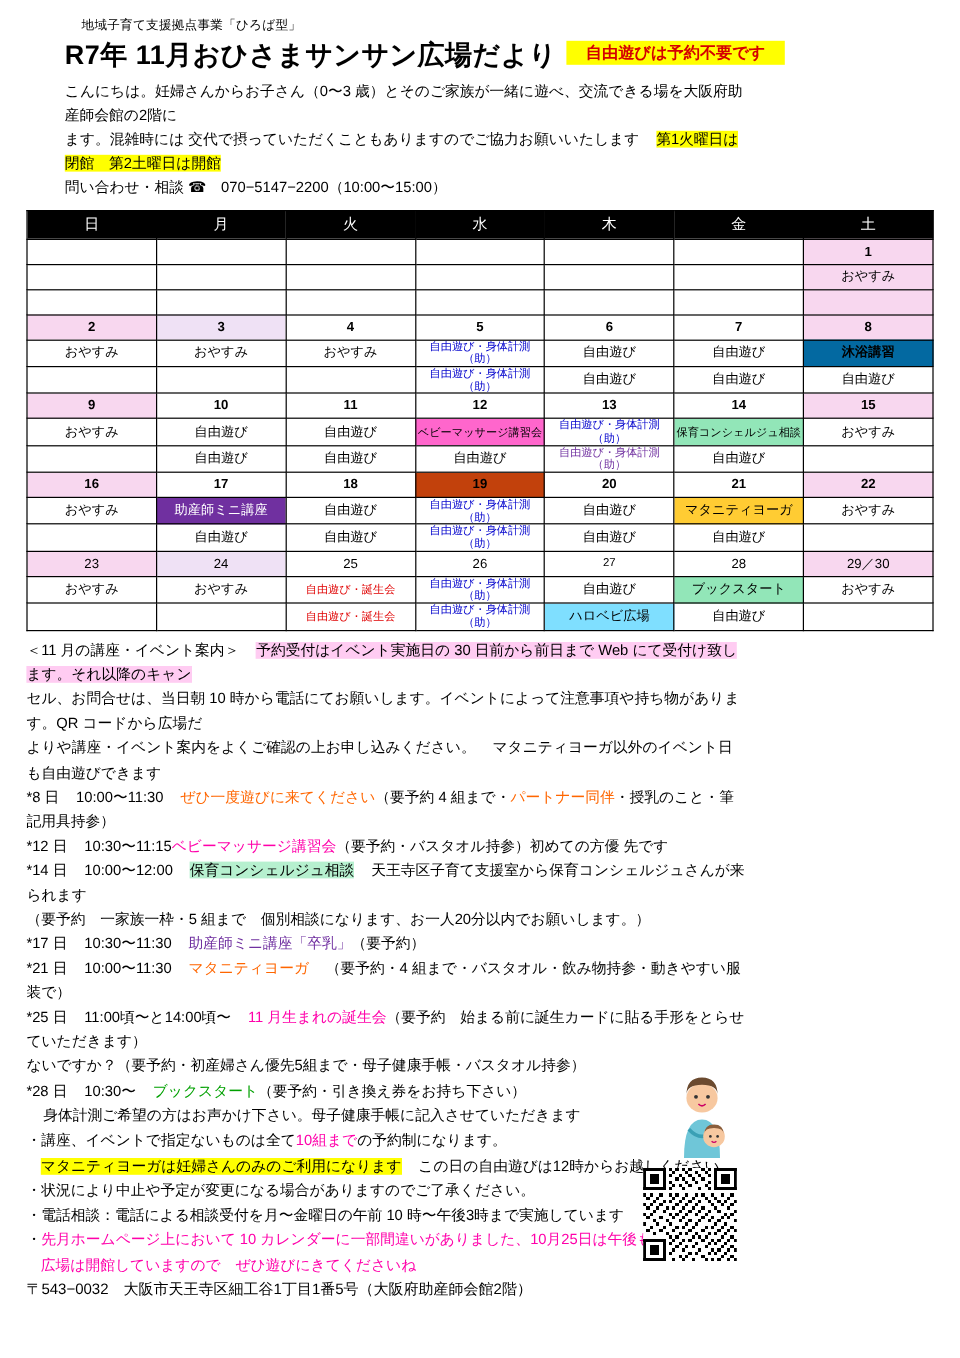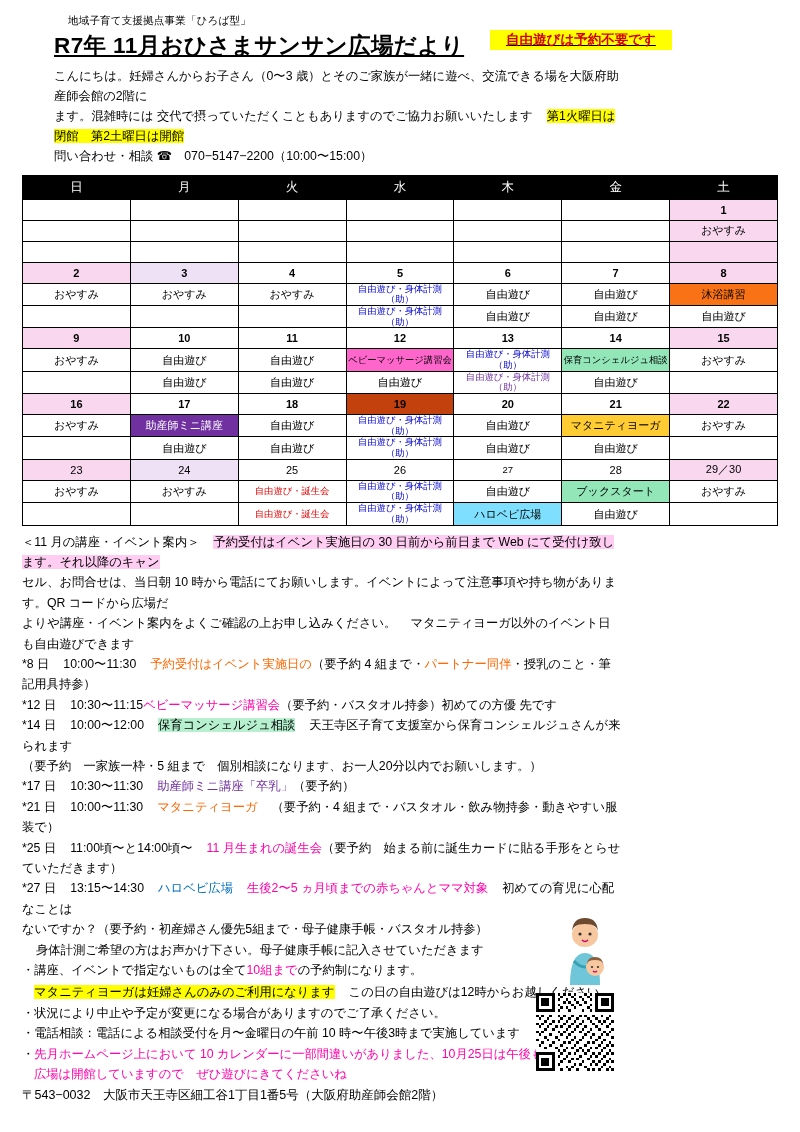--- a/index.html
+++ b/index.html
@@ -23,24 +23,23 @@
   }
 
   
   .tiny-head {
     font-size: 10.5px;
     margin: 4px 0 2px 46px;
     letter-spacing: 0.2px;
   }
   .title-row {
     display: flex;
-    align-items: flex-start;
-    gap: 26px;
+    align-items: center;
+    gap: 8px;
     margin: 0 0 6px 32px;
-    text-decoration: underline;
   }
   .main-title {
     font-size: 22.5px;
     font-weight: bold;
     letter-spacing: 0.4px;
     white-space: nowrap;
   }
   .title-badge {
     background: #ffff00;
     color: #d40000;
@@ -91,21 +90,21 @@
   .pinkbg { background: #f8d7ef; }
   .lavbg  { background: #efe1f5; }
   .whitebg{ background: #ffffff; }
   .bluebg { background: #c2410c; }
   .ev {
     font-size: 10px;
     line-height: 1.15;
     height: 21px;
   }
   .ev.small { font-size: 9.3px; }
-  .ev-orange { background: #f97316; }
+  .ev-orange { background: #0369a1; font-weight: bold; }
   .ev-magenta{ background: #ff66cc; }
   .ev-green  { background: #92e6b8; }
   .ev-ltgreen{ background: #92e6b8; }
   .ev-cyan   { background: #7fdfff; }
   .ev-blue-t { color: #0000cc; }
   .ev-purple-t { color: #7030a0; }
   .ev-red-t  { color: #e00000; }
   .maternity { background: #ffcc33; font-size: 10.3px;}
   .mini-kouza { background: #7030a0; color: #fff; font-size: 10.3px; }
 
@@ -330,42 +329,42 @@
 
     <p>
       <span>＜11 月の講座・イベント案内＞</span><span class="sp"></span><span class="hl-pink">予約受付はイベント実施日の 30 日前から前日まで Web にて受付け致します。それ以降のキャン</span>
     </p>
     <p>セル、お問合せは、当日朝 10 時から電話にてお願いします。イベントによって注意事項や持ち物があります。QR コードから広場だ</p>
     <p>
       <span>よりや講座・イベント案内をよくご確認の上お申し込みください。</span><span class="sp"></span><span>マタニティヨーガ以外のイベント日も自由遊びできます</span>
     </p>
 
     <p>
-      <span>*8 日</span><span class="sp"></span><span>10:00〜11:30</span><span class="sp"></span><span class="t-orange">予約受付はイベント実施日の</span><span>（要予約 4 組まで・</span><span class="t-orange">パートナー同伴</span><span>・授乳のこと・筆記用具持参）</span>
+      <span>*8 日</span><span class="sp"></span><span>10:00〜11:30</span><span class="sp"></span><span class="t-orange">ぜひ一度遊びに来てください</span><span>（要予約 4 組まで・</span><span class="t-orange">パートナー同伴</span><span>・授乳のこと・筆記用具持参）</span>
     </p>
     <p>
       <span>*12 日</span><span class="sp"></span><span>10:30〜11:15</span><span class="t-magenta">ベビーマッサージ講習会</span><span>（要予約・バスタオル持参）初めての方優 先です</span>
     </p>
     <p>
       <span>*14 日</span><span class="sp"></span><span>10:00〜12:00</span><span class="sp"></span><span class="hl-ltgreen">保育コンシェルジュ相談</span><span class="sp"></span><span>天王寺区子育て支援室から保育コンシェルジュさんが来られます</span>
     </p>
     <p>（要予約　一家族一枠・5 組まで　個別相談になります、お一人20分以内でお願いします。）</p>
     <p>
       <span>*17 日</span><span class="sp"></span><span>10:30〜11:30</span><span class="sp"></span><span class="t-purple">助産師ミニ講座「卒乳」</span><span>（要予約）</span>
     </p>
     <p>
       <span>*21 日</span><span class="sp"></span><span>10:00〜11:30</span><span class="sp"></span><span class="t-orange">マタニティヨーガ</span><span class="sp"></span><span>（要予約・4 組まで・バスタオル・飲み物持参・動きやすい服装で）</span>
     </p>
     <p>
       <span>*25 日</span><span class="sp"></span><span>11:00頃〜と14:00頃〜</span><span class="sp"></span><span class="t-magenta">11 月生まれの誕生会</span><span>（要予約　始まる前に誕生カードに貼る手形をとらせていただきます）</span>
     </p>
-    <p>
-      <span>*27 日</span><span class="sp"></span><span>13:15〜14:30</span><span class="sp"></span><span class="t-blue">ハロベビ広場</span><span class="sp"></span><span class="t-magenta">生後2〜5 ヵ月頃までの赤ちゃんとママ対象</span><span class="sp"></span><span>初めての育児に心配なことは</span>
-    </p>
     <p>ないですか？（要予約・初産婦さん優先5組まで・母子健康手帳・バスタオル持参）</p>
+    <p>
+      <span>*28 日</span><span class="sp"></span><span>10:30〜</span><span class="sp"></span><span class="t-green">ブックスタート</span><span>（要予約・引き換え券をお持ち下さい）</span>
+    </p>
 
     <p style="padding-left:14px;">身体計測ご希望の方はお声かけ下さい。母子健康手帳に記入させていただきます</p>
     <p>
       <span>・講座、イベントで指定ないものは全て</span><span class="t-magenta">10組まで</span><span>の予約制になります。</span>
     </p>
 
     <p style="margin-top:2px;margin-left:12px;">
       <span class="hl-yellow">マタニティヨーガは妊婦さんのみのご利用になります</span><span class="sp"></span><span>この日の自由遊びは12時からお越しください</span>
     </p>
     <p>・状況により中止や予定が変更になる場合がありますのでご了承ください。</p>

